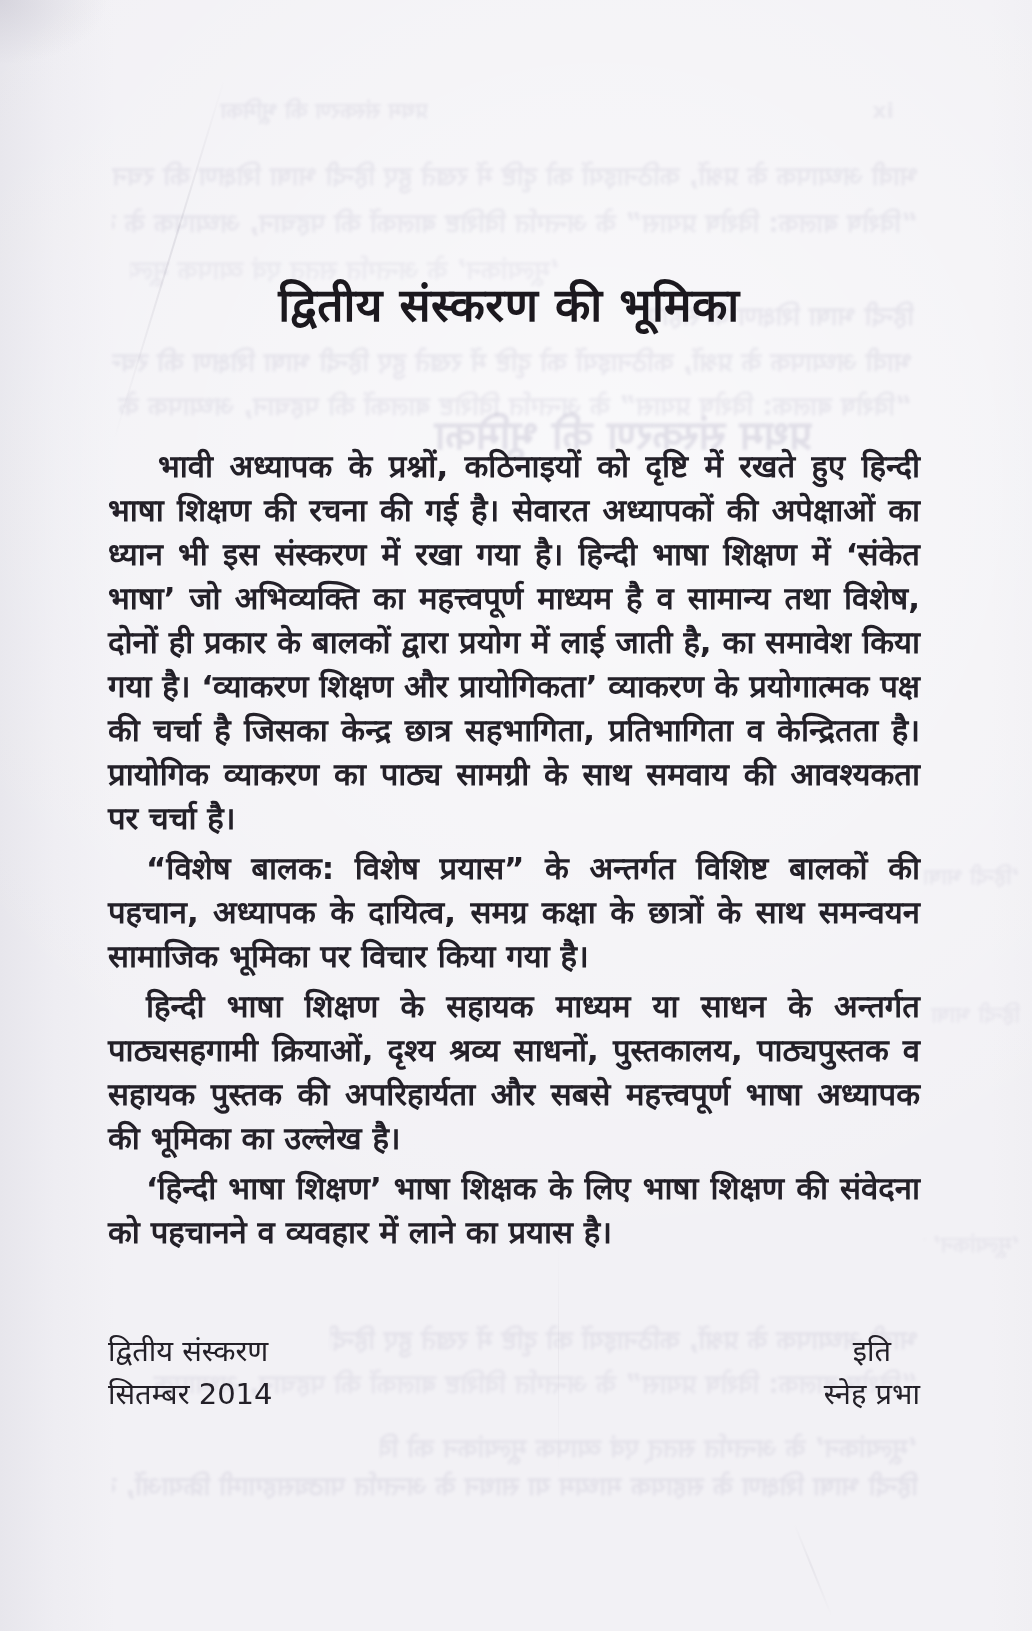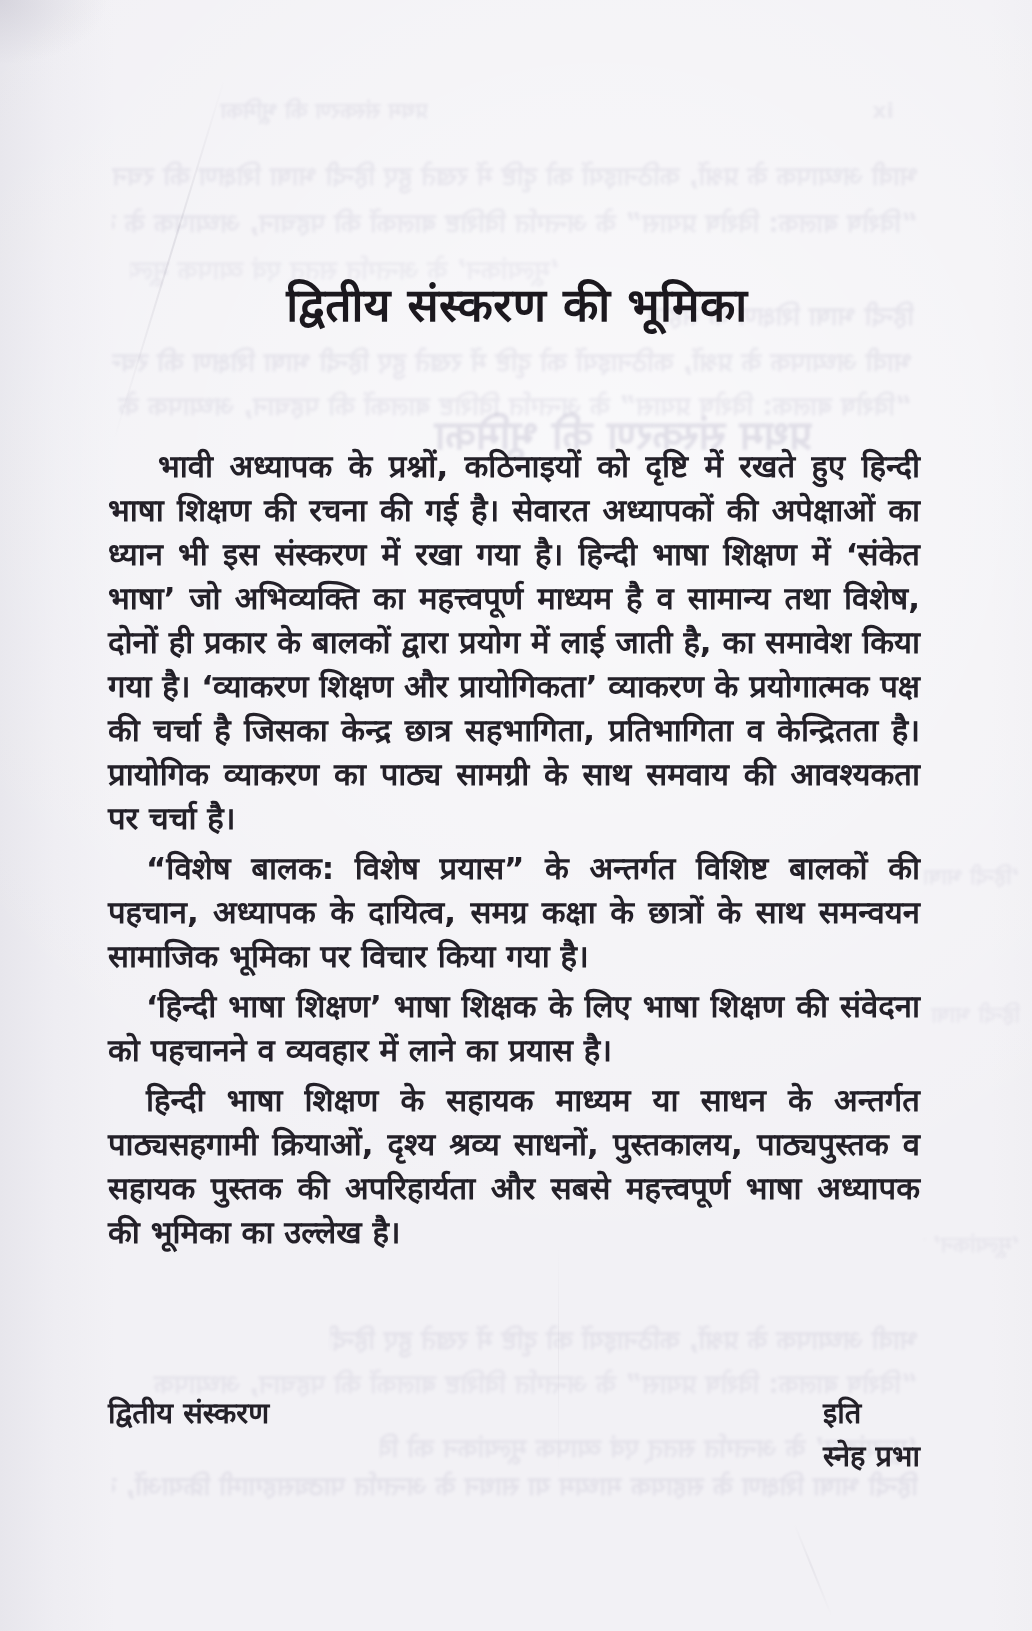--- a/index.html
+++ b/index.html
@@ -28,39 +28,39 @@
   .crease.foot{left:558px;top:1245px;width:1px;height:230px;transform:none;opacity:.5;}
 
   
   .bleed{position:absolute;pointer-events:none;white-space:nowrap;overflow:hidden;
     transform:scaleX(-1);color:#6f6890;filter:blur(1.5px);
     font-weight:600;font-size:26px;height:36px;line-height:36px;}
   .bleed.small{font-size:22px;height:30px;line-height:30px;}
   .bleed.big{font-weight:800;font-size:40px;height:54px;line-height:54px;filter:blur(1.6px);}
 
   .title{
-    position:absolute;left:12px;top:272px;width:1010px;margin:0;
+    position:absolute;left:4px;top:272px;width:1010px;margin:0;
     text-align:center;font-size:46px;font-weight:800;letter-spacing:0.5px;color:#1b181e;
   }
   .content{
     position:absolute;left:108px;top:444px;width:812px;
     font-size:31px;line-height:44px;font-weight:600;
     text-align:justify;color:#232028;
   }
   .content p{margin:0 0 6px 0;}
   .in-a{text-indent:50px;}
   .in-b{text-indent:38px;}
   .in-c{text-indent:52px;}
 
   .footer{
-    position:absolute;left:108px;top:1392px;width:812px;
-    font-size:29px;line-height:43px;font-weight:700;color:#232028;
+    position:absolute;left:108px;top:1330px;width:812px;
+    font-size:29px;line-height:43px;font-weight:400;color:#232028;
   }
   .footer .left{float:left;text-align:left;}
-  .footer .right{float:right;text-align:left;}
+  .footer .right{float:right;text-align:center;}
 </style>
 </head>
 <body>
 
 <div class="page">
 
   <div class="corner-shade"></div>
   <div class="crease tl"></div>
   <div class="crease br"></div>
   <div class="crease foot"></div>
@@ -80,27 +80,28 @@
   <div class="bleed" style="top:1322px;left:330px;width:588px;opacity:.10">भावी अध्यापक के प्रश्नों, कठिनाइयों को दृष्टि में रखते हुए हिन्दी भाषा शिक्षण की रचना की गई है। सेवारत अध्यापकों की अपेक्षाओं का ध्यान भी इस संस्करण में रखा गया है। हिन्दी भाषा शिक्षण में ‘संकेत भाषा’ जो अभिव्यक्ति का महत्त्वपूर्ण माध्यम है व सामान्य तथा विशेष, दोनों ही प्रकार के बालकों द्वारा प्रयोग में लाई जाती है, का समावेश किया गया है। ‘व्याकरण शिक्षण और प्रायोगिकता’ व्याकरण के प्रयोगात्मक पक्ष की चर्चा है जिसका केन्द्र छात्र सहभागिता, प्रतिभागिता व केन्द्रितता है। प्रायोगिक व्याकरण का पाठ्य सामग्री के साथ समवाय की आवश्यकता पर चर्चा है।</div>
   <div class="bleed" style="top:1366px;left:150px;width:768px;opacity:.09">“विशेष बालक: विशेष प्रयास” के अन्तर्गत विशिष्ट बालकों की पहचान, अध्यापक के दायित्व, समग्र कक्षा के छात्रों के साथ समन्वयन सामाजिक भूमिका पर विचार किया गया है।</div>
   <div class="bleed" style="top:1430px;left:380px;width:538px;opacity:.10">‘मूल्यांकन’ के अन्तर्गत सतत् एवं व्यापक मूल्यांकन को विस्तार देते हुए सामान्य व विशेष बालकों के लिए तत्संबंधी सुझाव व निदेशन है। पाठ्य सहगामी क्रियाओं के सतत् एवं व्यापक मूल्यांकन में महत्त्व, योगदान व आकलन पर चर्चा भी इस संस्करण में की गई है।</div>
   <div class="bleed" style="top:1468px;left:112px;width:806px;opacity:.11">हिन्दी भाषा शिक्षण के सहायक माध्यम या साधन के अन्तर्गत पाठ्यसहगामी क्रियाओं, दृश्य श्रव्य साधनों, पुस्तकालय, पाठ्यपुस्तक व सहायक पुस्तक की अपरिहार्यता और सबसे महत्त्वपूर्ण भाषा अध्यापक की भूमिका का उल्लेख है।</div>
 
   <h1 class="title">द्वितीय संस्करण की भूमिका</h1>
 
   <div class="content">
     <p class="in-a">भावी अध्यापक के प्रश्नों, कठिनाइयों को दृष्टि में रखते हुए हिन्दी भाषा शिक्षण की रचना की गई है। सेवारत अध्यापकों की अपेक्षाओं का ध्यान भी इस संस्करण में रखा गया है। हिन्दी भाषा शिक्षण में ‘संकेत भाषा’ जो अभिव्यक्ति का महत्त्वपूर्ण माध्यम है व सामान्य तथा विशेष, दोनों ही प्रकार के बालकों द्वारा प्रयोग में लाई जाती है, का समावेश किया गया है। ‘व्याकरण शिक्षण और प्रायोगिकता’ व्याकरण के प्रयोगात्मक पक्ष की चर्चा है जिसका केन्द्र छात्र सहभागिता, प्रतिभागिता व केन्द्रितता है। प्रायोगिक व्याकरण का पाठ्य सामग्री के साथ समवाय की आवश्यकता पर चर्चा है।</p>
     <p class="in-b">“विशेष बालक: विशेष प्रयास” के अन्तर्गत विशिष्ट बालकों की पहचान, अध्यापक के दायित्व, समग्र कक्षा के छात्रों के साथ समन्वयन सामाजिक भूमिका पर विचार किया गया है।</p>
+    <p class="in-b">हिन्दी भाषा शिक्षण के सहायक माध्यम या साधन के अन्तर्गत पाठ्यसहगामी क्रियाओं, दृश्य श्रव्य साधनों, पुस्तकालय, पाठ्यपुस्तक व सहायक पुस्तक की अपरिहार्यता और सबसे महत्त्वपूर्ण भाषा अध्यापक की भूमिका का उल्लेख है।</p>
     <p class="in-b">‘हिन्दी भाषा शिक्षण’ भाषा शिक्षक के लिए भाषा शिक्षण की संवेदना को पहचानने व व्यवहार में लाने का प्रयास है।</p>
-    <p class="in-b">हिन्दी भाषा शिक्षण के सहायक माध्यम या साधन के अन्तर्गत पाठ्यसहगामी क्रियाओं, दृश्य श्रव्य साधनों, पुस्तकालय, पाठ्यपुस्तक व सहायक पुस्तक की अपरिहार्यता और सबसे महत्त्वपूर्ण भाषा अध्यापक की भूमिका का उल्लेख है।</p>
   </div>
 
   <div class="footer">
     <div class="left">
       <div>द्वितीय संस्करण</div>
+      <div>सितम्बर 2014</div>
     </div>
     <div class="right">
       <div>इति</div>
       <div>स्नेह प्रभा</div>
     </div>
   </div>
 
 </div>
 
 </body></html>

